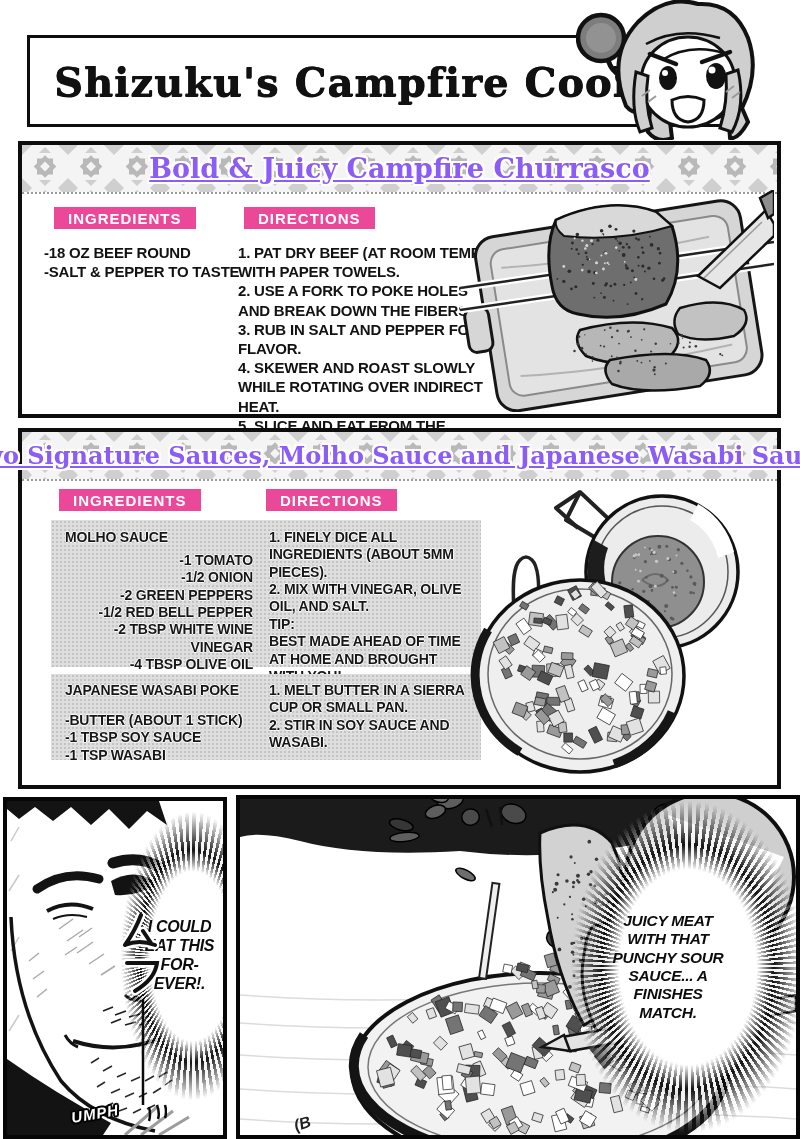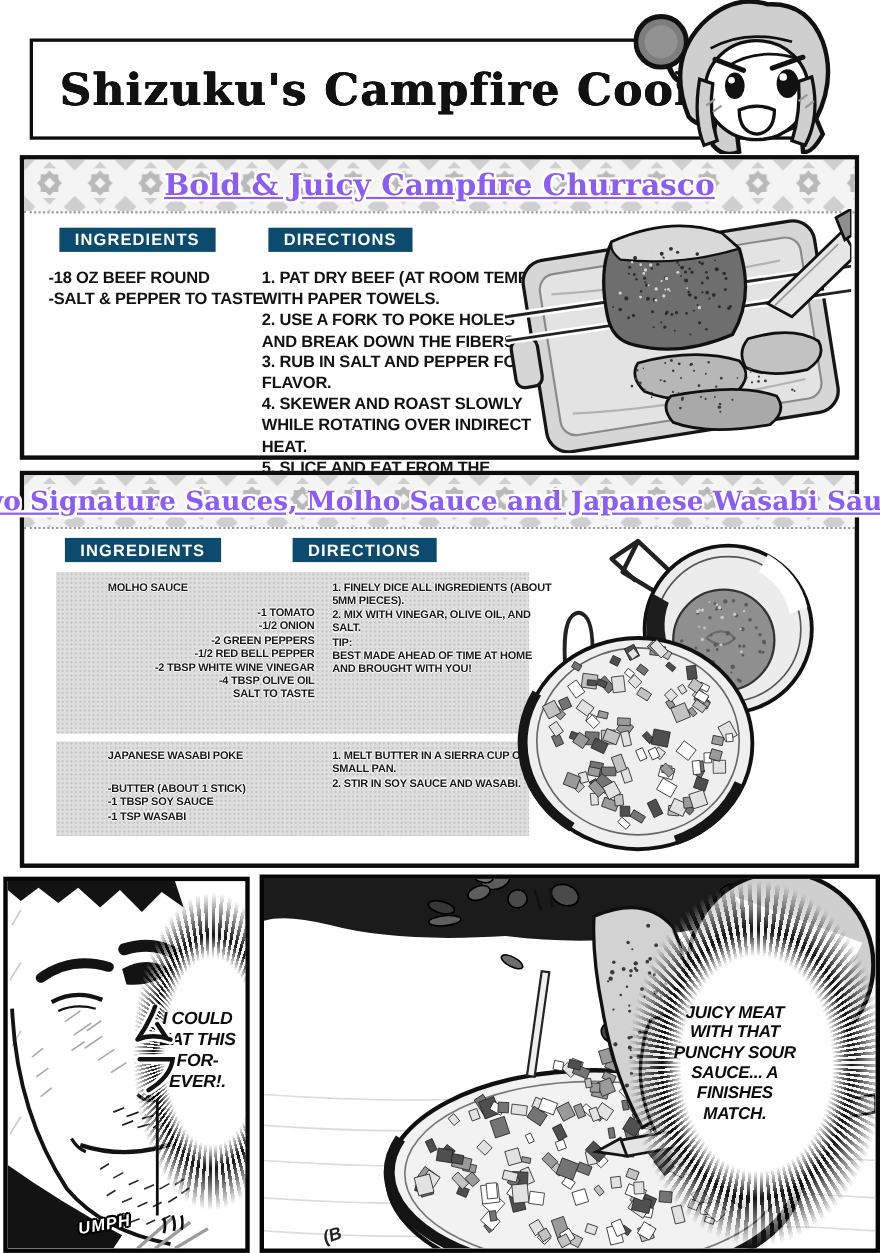--- a/index.html
+++ b/index.html
@@ -19,29 +19,29 @@
   .box{border:4px solid #0d0d0d;background:#fff;position:absolute;}
   #recipe1{left:18px;top:141px;width:755px;height:269px;}
   #recipe2{left:18px;top:428px;width:755px;height:353px;}
   .band{position:absolute;left:0;top:0;width:100%;height:47px;border-bottom:2px dotted #9a9a9a;}
   .band svg{position:absolute;inset:0;width:100%;height:100%;}
   .band-title{position:absolute;inset:0;display:flex;align-items:center;justify-content:center;
               font-family:"DejaVu Serif",serif;font-weight:700;color:#8b5cf6;white-space:nowrap;
               text-shadow:-2px 0 #fff,2px 0 #fff,0 -2px #fff,0 2px #fff,-2px -2px #fff,2px 2px #fff,-2px 2px #fff,2px -2px #fff;text-decoration:underline;}
   #recipe1 .band-title{font-size:27px;}
   #recipe2 .band-title{font-size:24px;}
-  .tag{position:absolute;background:#0c4a6e;color:#fff;font-weight:700;font-size:15px;
+  .tag{position:absolute;background:#ec4899;color:#fff;font-weight:700;font-size:15px;
        letter-spacing:1px;padding:4px 14px 3px;line-height:1;}
   .rtext{position:absolute;font-weight:700;font-size:15px;line-height:1.28;letter-spacing:-0.2px;
          white-space:pre-line;color:#121212;}
   .panel-gray{position:absolute;background-color:#dedede;
       background-image:radial-gradient(#c3c3c3 1px,rgba(0,0,0,0) 1px);background-size:4px 4px;}
-  .ptext{position:absolute;font-weight:700;font-size:10px;line-height:1.24;letter-spacing:-0.2px;
+  .ptext{position:absolute;font-weight:700;font-size:14px;line-height:1.24;letter-spacing:-0.2px;
          white-space:pre-line;color:#161616;
-         text-shadow:-1px 0 rgba(255,255,255,.8),1px 0 rgba(255,255,255,.8),0 1px rgba(255,255,255,.8),0 -1px rgba(255,255,255,.8);margin-left:33px;}
+         text-shadow:-1px 0 rgba(255,255,255,.8),1px 0 rgba(255,255,255,.8),0 1px rgba(255,255,255,.8),0 -1px rgba(255,255,255,.8);}
   .pname{margin-bottom:11px;}
 
   
   .comic-panel{position:absolute;border:4px solid #060606;background:#fff;overflow:hidden;}
   #panel-left{left:3px;top:797px;width:216px;height:334px;}
   #panel-right{left:236px;top:795px;width:556px;height:336px;}
   .panel-art{position:absolute;inset:0;z-index:0;}
   .bubble{position:absolute;border-radius:50%;z-index:2;display:flex;align-items:center;justify-content:center;
      background:
        radial-gradient(closest-side,#fff 0%,#fff 58%,rgba(255,255,255,0) 73%),

